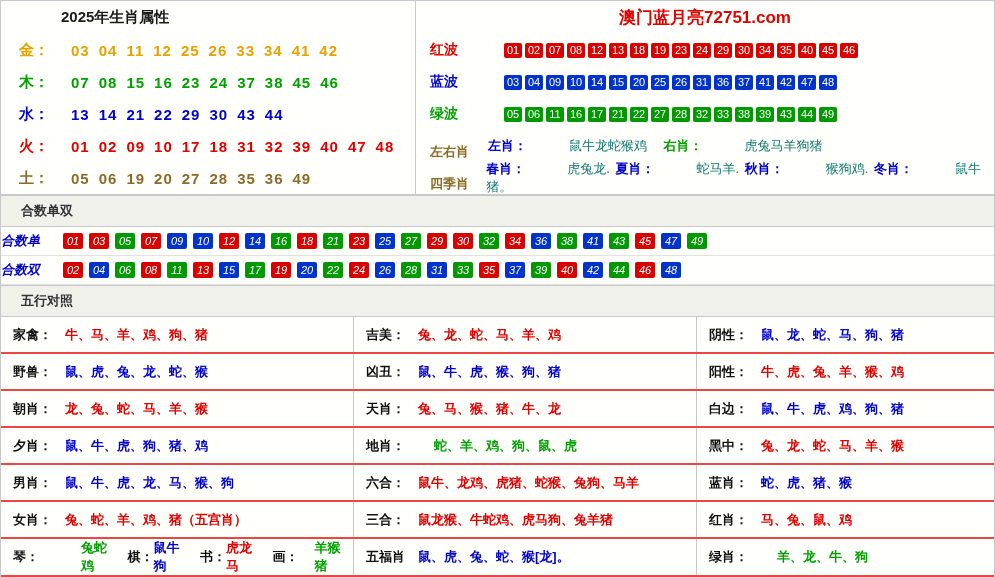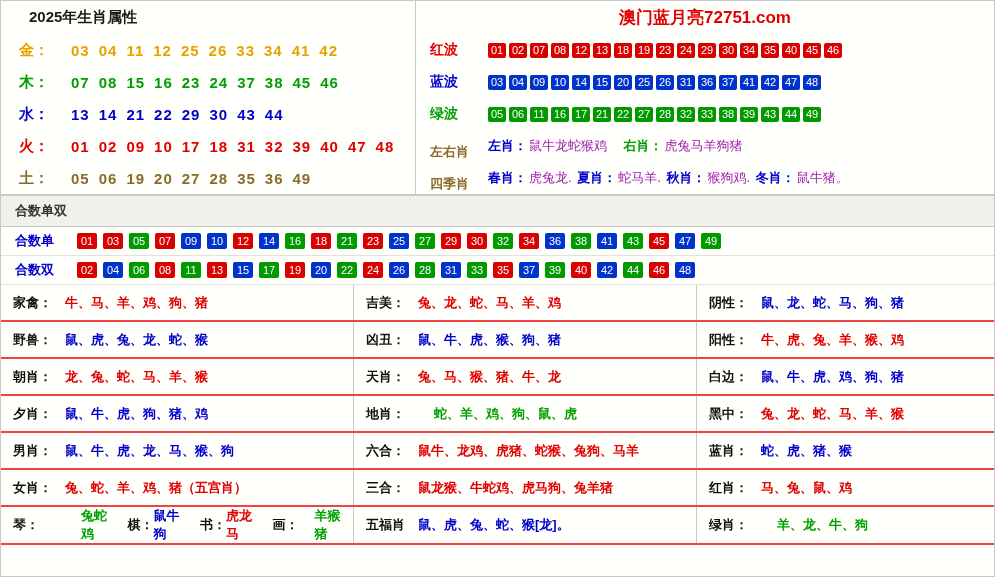--- a/index.html
+++ b/index.html
@@ -9,56 +9,56 @@
     font-family:"Liberation Sans","DejaVu Sans",sans-serif;
     font-size:13px;
     color:#333;
     overflow:hidden;
   }
   .page{width:995px;height:577px;position:relative;box-sizing:border-box;border:1px solid #c8c8c8;background:#fffffb;}
   
   .top{display:flex;border-bottom:1px solid #c8c8c8;}
   .top-left{width:415px;box-sizing:border-box;border-right:1px solid #c8c8c8;}
   .top-right{flex:1;box-sizing:border-box;}
-  .title-row{height:33px;display:flex;align-items:center;padding-left:28px;box-sizing:border-box;font-size:15px;font-weight:bold;color:#1a1a1a;}
+  .title-row{height:33px;display:flex;align-items:center;padding-left:60px;box-sizing:border-box;font-size:15px;font-weight:bold;color:#1a1a1a;}
   .title-right{height:33px;display:flex;align-items:center;justify-content:center;box-sizing:border-box;
     font-size:17px;font-weight:bold;color:#e00000;}
   .wx-row{height:32px;display:flex;align-items:center;box-sizing:border-box;padding-left:18px;}
   .wx-name{width:52px;font-size:15px;font-weight:bold;}
   .wx-nums{font-size:15px;font-weight:bold;letter-spacing:1px;}
   .wx-nums span{margin-right:9px;}
   .c-gold{color:#e8a200;}
   .c-wood{color:#00a000;}
   .c-water{color:#0000cc;}
   .c-fire{color:#e00000;}
   .c-earth{color:#8a6b2a;}
 
-  .bo-row{height:32px;display:flex;align-items:center;box-sizing:border-box;padding-left:14px;}
+  .bo-row{height:32px;display:flex;align-items:center;box-sizing:border-box;padding-left:14px;gap:16px;}
   .bo-name{width:58px;font-size:14px;font-weight:bold;}
   .bo-name.red{color:#e00000;}
   .bo-name.blue{color:#0000cc;}
   .bo-name.green{color:#00a000;}
   .balls{display:flex;flex-wrap:nowrap;}
   .ball{display:inline-block;width:18px;height:15px;line-height:15px;text-align:center;color:#fff;font-size:11px;margin-right:3px;border-radius:2px;}
   .b-red{background:#d90000;}
   .b-blue{background:#0033cc;}
   .b-green{background:#009900;}
 
   .sx-row{height:32px;display:flex;align-items:center;box-sizing:border-box;padding-left:14px;font-size:13px;}
   .sx-label{width:58px;font-weight:bold;color:#8a6b2a;margin-top:12px;}
   .sx-body span{margin-right:2px;}
   .lab-blue{color:#0000cc;font-weight:bold;}
   .lab-green{color:#00a000;font-weight:bold;}
-  .val-red{color:#a21caf;}
+  .val-red{color:#0f766e;margin-left:40px;}
 
   
-  .sec-head{height:30px;display:flex;align-items:center;padding-left:14px;font-size:13px;font-weight:bold;color:#333;
+  .sec-head{height:30px;display:flex;align-items:center;padding-left:20px;font-size:13px;font-weight:bold;color:#333;
     background:#f1f1ec;border-bottom:1px solid #c8c8c8;border-top:1px solid #c8c8c8;}
 
-  .hs-row{height:29px;display:flex;align-items:center;padding-left:14px;box-sizing:border-box;border-bottom:1px solid #e2e2dc;}
+  .hs-row{height:29px;display:flex;align-items:center;box-sizing:border-box;border-bottom:1px solid #e2e2dc;font-style:italic;}
   .hs-label{width:62px;font-size:13px;font-weight:bold;color:#0000cc;}
   .hs-balls{display:flex;}
   .hs-balls .ball{width:20px;height:16px;line-height:16px;font-size:11px;margin-right:6px;}
 
   
   .wxt{width:100%;border-collapse:collapse;table-layout:fixed;}
   .wxt td{height:35px;border-bottom:2px solid #ef4444;border-right:1px solid #c8c8c8;padding:0 0 0 12px;font-size:13px;vertical-align:middle;}
   .wxt td.lastcol{border-right:none;}
   .wxt .k{font-weight:bold;color:#111;}
   .cell{display:flex;align-items:center;}
@@ -262,20 +262,21 @@
         <span class="ball b-blue">37</span>
         <span class="ball b-green">39</span>
         <span class="ball b-red">40</span>
         <span class="ball b-blue">42</span>
         <span class="ball b-green">44</span>
         <span class="ball b-red">46</span>
         <span class="ball b-blue">48</span>
     </div>
   </div>
 
+  <div class="sec-head">五行对照</div>
 
   <table class="wxt">
     <tbody>
         <tr>
       <td style="width:340px">
             <div class="cell">
               <span class="k">家禽：</span>
               <span class="v v-red">牛、马、羊、鸡、狗、猪</span>
             </div>
           </td>

